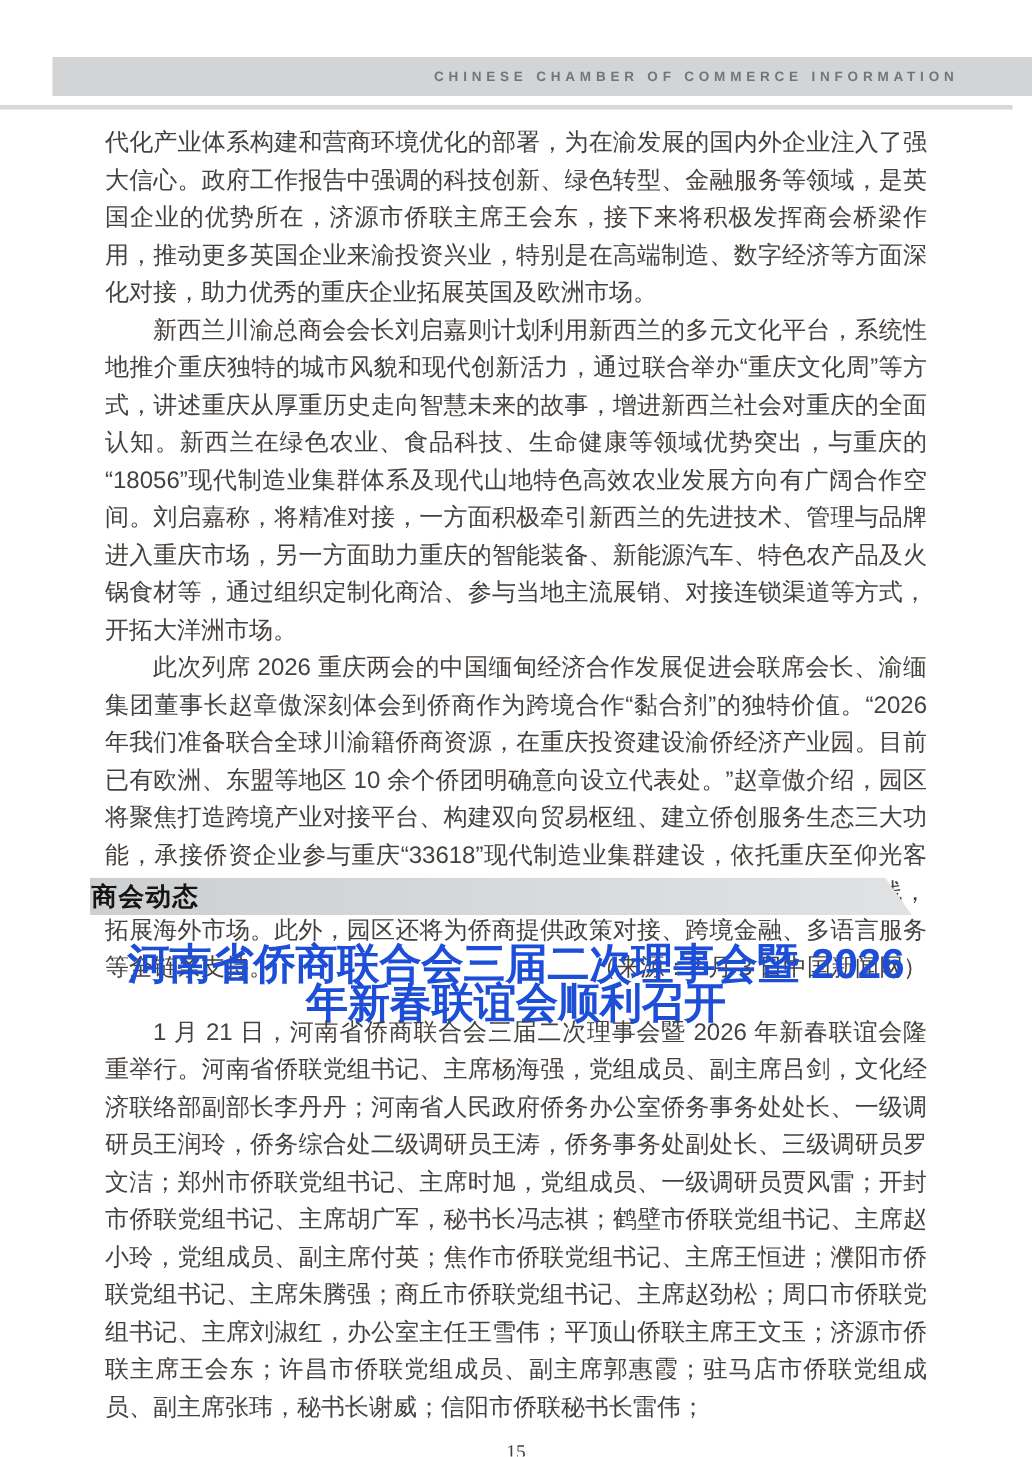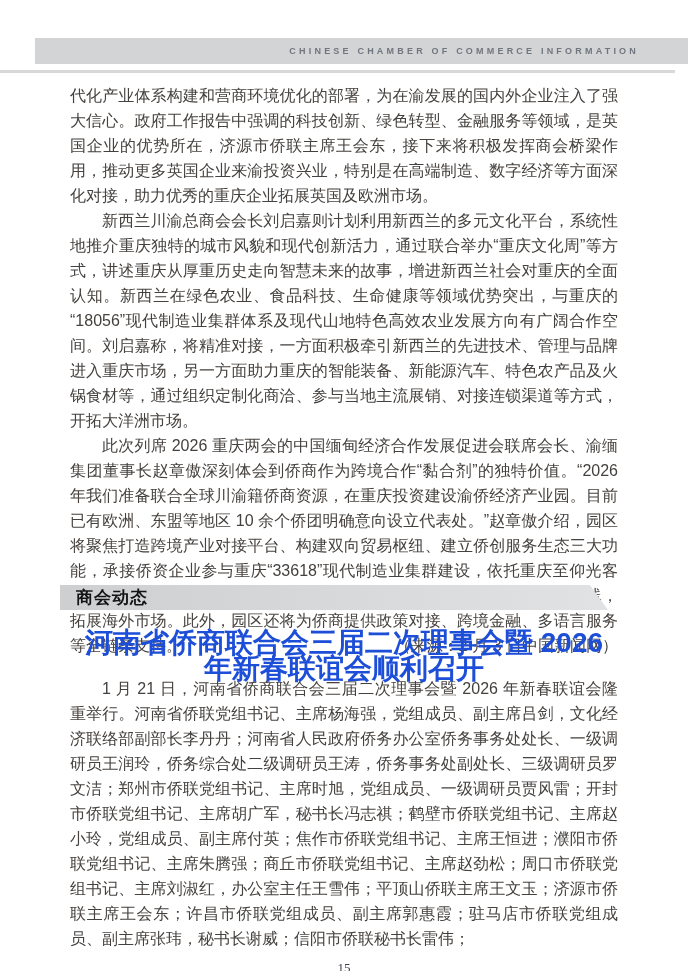--- a/index.html
+++ b/index.html
@@ -45,21 +45,21 @@
   p.indent { text-indent: 2em; }
   .source-credit { float: right; text-indent: 0; }
 
   
   .section-bar {
     position: absolute; top: 585px; left: 60px;
     width: 548px; height: 25px;
     background: linear-gradient(to right, #cdcfd1, #e0e2e4);
     clip-path: polygon(0 0, calc(100% - 18px) 0, 100% 100%, 0 100%);
     display: flex; align-items: center;
-    padding-left: 16px;
+    padding-left: 1px;
     box-sizing: border-box;
   }
   .section-label {
     font-family: "Liberation Serif", serif;
     font-weight: bold;
     font-size: 17px;
     color: #141414;
     letter-spacing: 1px;
   }
 

